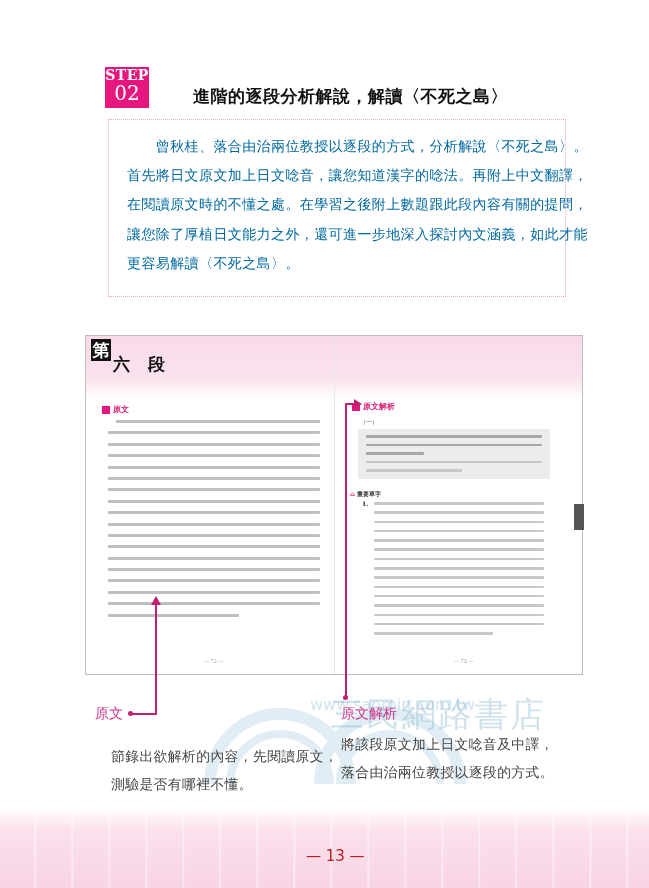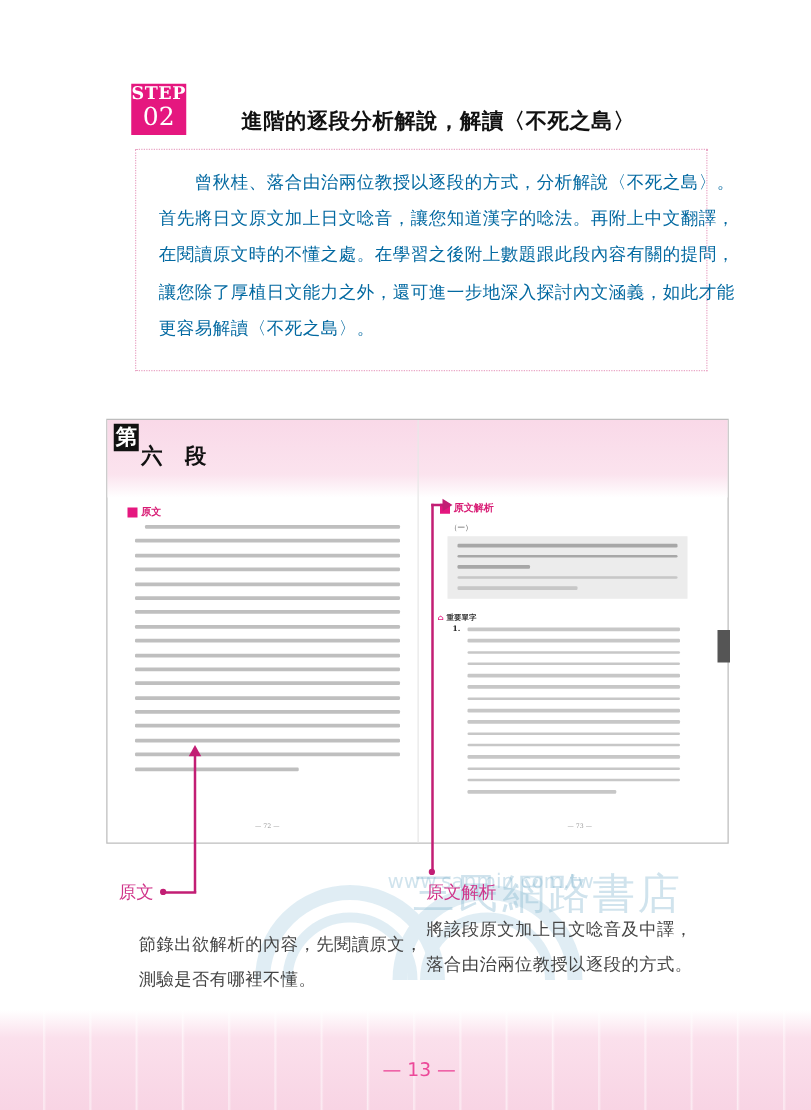--- a/index.html
+++ b/index.html
@@ -58,21 +58,21 @@
   
   .watermark { left:200px; top:694px; width:420px; height:90px; opacity:0.18; pointer-events:none; }
   .wm-text { left:330px; top:692px; font-size:34px; color:#7cb2cc; opacity:0.35; white-space:nowrap; letter-spacing:2px; }
   .wm-url { left:310px; top:695px; font-size:16px; color:#7cb2cc; opacity:0.35; white-space:nowrap; font-family:"DejaVu Sans",sans-serif; }
 
   
   .footer-band { left:0; top:808px; width:649px; height:80px;
     background:
       repeating-linear-gradient(90deg, rgba(255,255,255,0.0) 0px, rgba(255,255,255,0.0) 34px, rgba(255,255,255,0.55) 35px, rgba(255,255,255,0.0) 37px),
       linear-gradient(180deg,#ffffff 0%,#fbe0ec 28%,#f8d4e4 100%); }
-  .page-num { left:306px; top:847px; font-size:15px; color:#ec4899; font-family:"DejaVu Sans","Liberation Sans",sans-serif; white-space:nowrap; }
+  .page-num { left:306px; top:847px; font-size:15px; color:#b91c1c; font-family:"DejaVu Sans","Liberation Sans",sans-serif; white-space:nowrap; }
 </style>
 </head>
 <body>
 
 <div class="abs step-badge">
   <span class="step-word">STEP</span>
   <span class="step-num">02</span>
 </div>
 <div class="abs step-title">進階的逐段分析解說，解讀〈不死之島〉</div>
 

